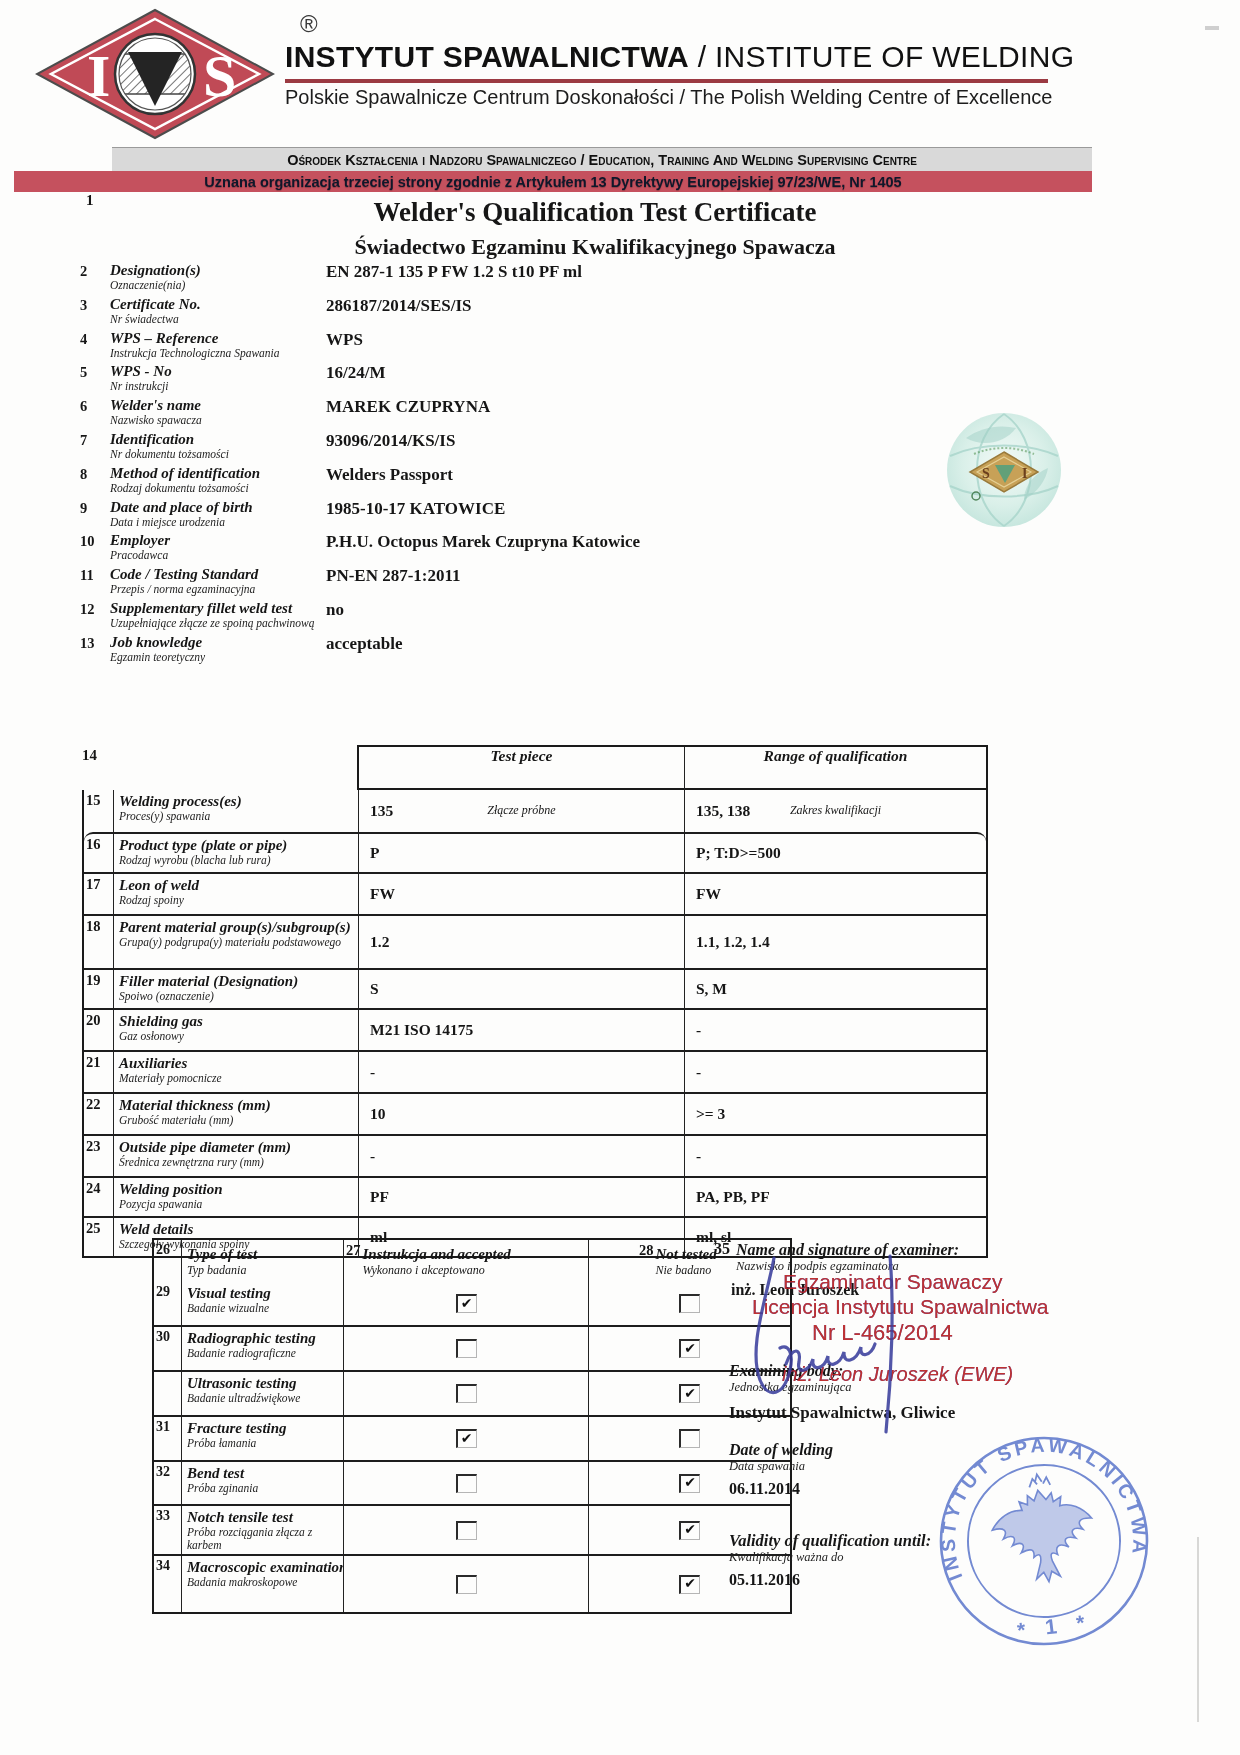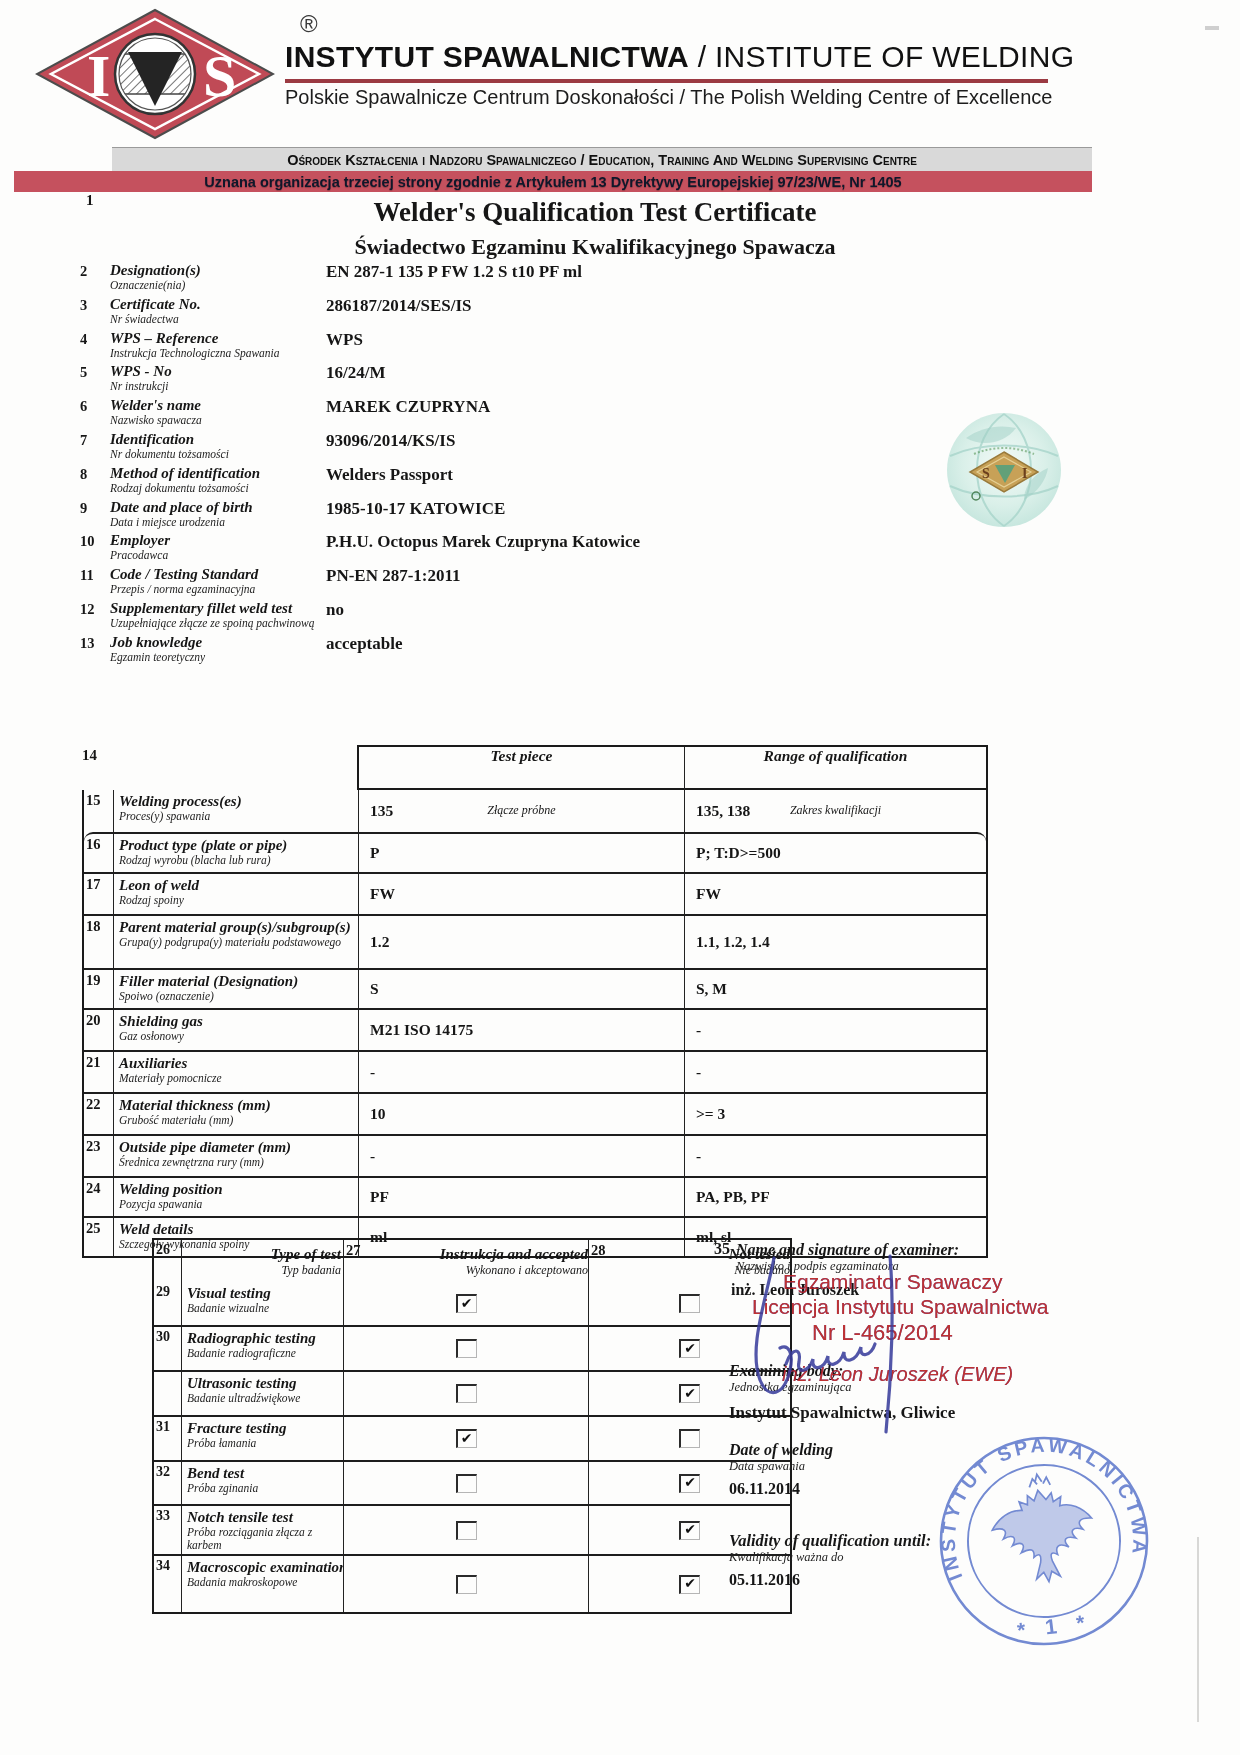--- a/index.html
+++ b/index.html
@@ -57,21 +57,21 @@
   .trow:first-child{border-top:none;}
   .t-head{min-height:42px;}
   .trow:nth-child(5){min-height:42px;}.trow:nth-child(6){min-height:42px;}
   .trow:nth-child(7){min-height:56px;}
   .tno{border-right:1.5px solid #222;font-weight:bold;font-size:14px;padding:2px 0 0 2px;}
   .tlabel{border-right:1.5px solid #222;padding:3px 2px 2px 5px;overflow:hidden;}
   .tcheck{border-right:1.5px solid #222;display:flex;align-items:center;justify-content:center;}
   .tcheck:last-child,.th27:last-child{border-right:none;}
   .th26{border-right:1.5px solid #222;display:flex;}
   .th26 .hno{font-weight:bold;font-size:14.5px;padding:2px 2px 0 2px;}
-  .thc{flex:1;display:flex;flex-direction:column;align-items:flex-end;justify-content:center;}
+  .thc{flex:1;display:flex;flex-direction:column;align-items:flex-start;justify-content:center;}
   .th-en{font-weight:bold;font-style:italic;font-size:15px;line-height:17px;}
   .th-pl{font-style:italic;font-size:12px;line-height:14px;}
   .checkbox{width:18px;height:16px;border-top:2.2px solid #2b2b2b;border-left:2.2px solid #2b2b2b;
             border-right:1px solid #b5b5b5;border-bottom:1px solid #b5b5b5;
             display:flex;align-items:center;justify-content:center;}
   .mark{font-family:"DejaVu Sans",sans-serif;font-size:14px;font-weight:bold;color:#101010;line-height:1;margin-top:-3px;}
 
   
   .sec35{display:flex;gap:6px;}
   .s-en{font-weight:bold;font-style:italic;font-size:16px;line-height:19px;}
@@ -363,21 +363,21 @@
         <div class="th-en">Type of test</div>
         <div class="th-pl">Typ badania</div>
       </span>
       <span class="th26 th27">
         <span class="hno">27</span>
         <span class="thc">
           <div class="th-en">Instrukcja and accepted</div>
           <div class="th-pl">Wykonano i akceptowano</div>
         </span>
       </span>
-      <span class="th26 th27" style="border-right:none;">
+      <span class="th26 th27" style="border-right:none;margin-left:48px;">
         <span class="hno">28</span>
         <span class="thc">
           <div class="th-en">Not tested</div>
           <div class="th-pl">Nie badano</div>
         </span>
       </span>
     </div>
     <div style="display:contents;">
     <div class="trow">
       <span class="tno">29</span>

